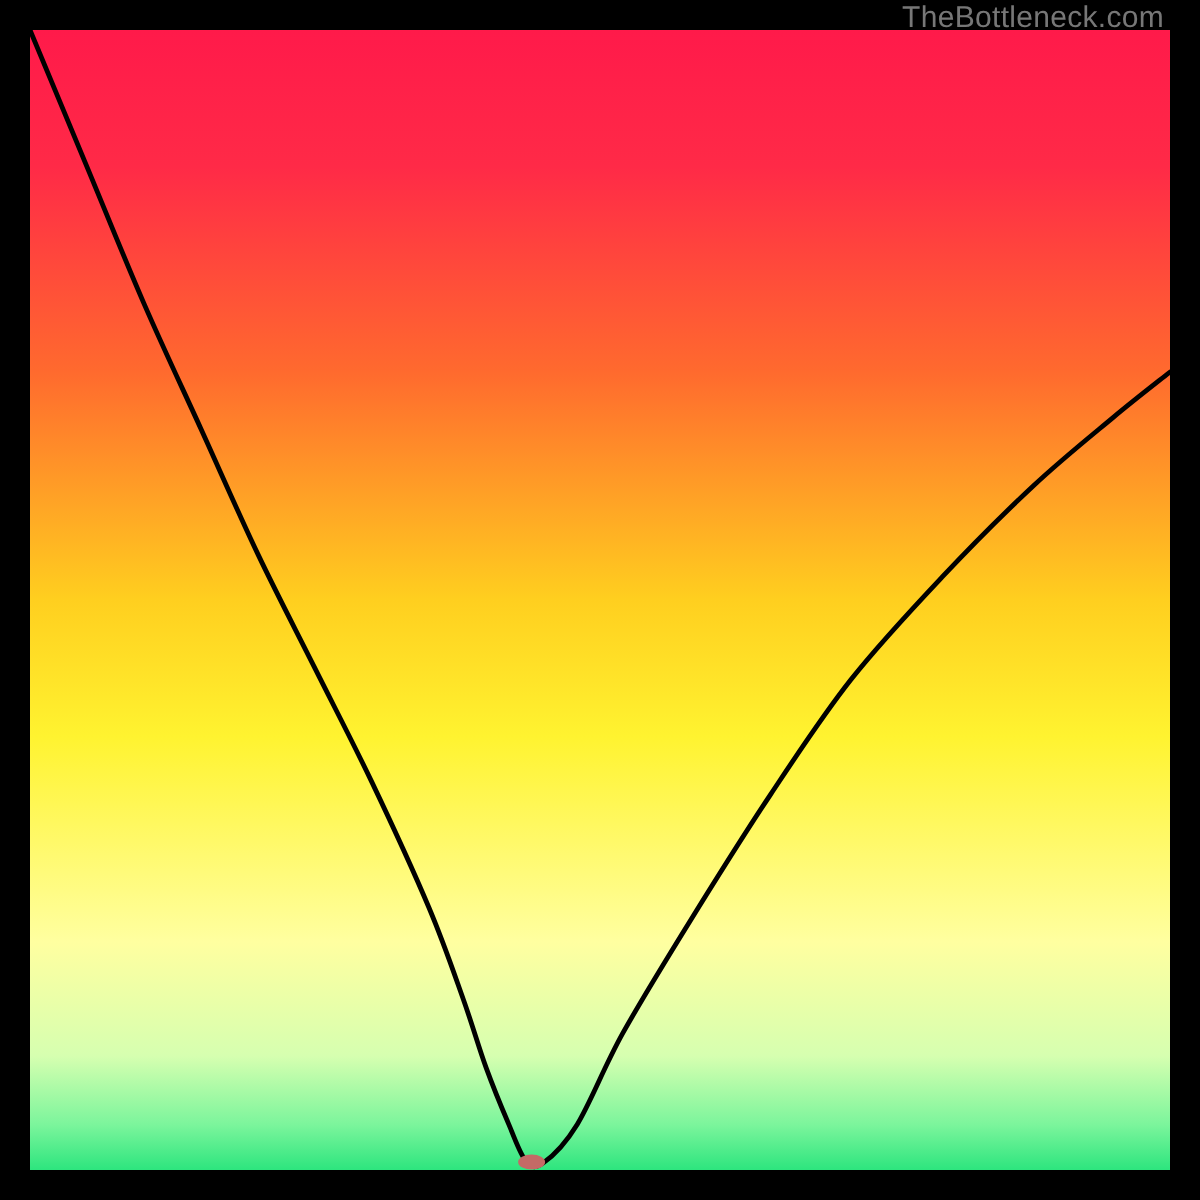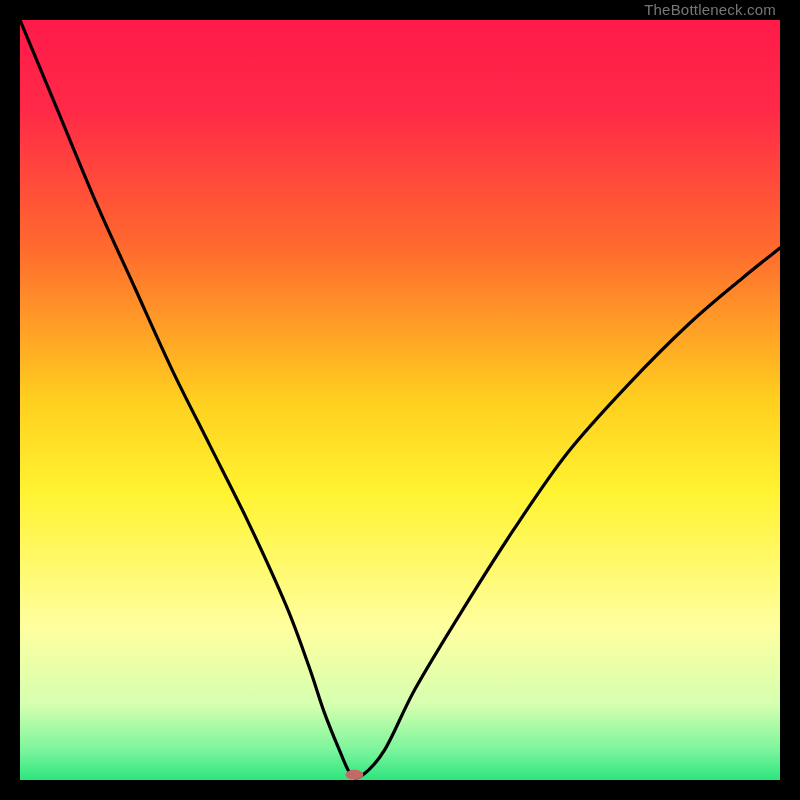--- a/index.html
+++ b/index.html
@@ -24,21 +24,21 @@
     left: 0;
     top: 0;
     width: 760px;
     height: 760px;
   }
   .watermark {
     position: absolute;
     top: 1px;
     right: 24px;
     color: #777;
-    font-size: 15px;
+    font-size: 20px;
     font-weight: 500;
     letter-spacing: 0.2px;
   }
 </style>
 </head>
 <body>
 
 <div class="frame">
   <svg class="plot-area" viewBox="0 0 760 760">
     <defs>

